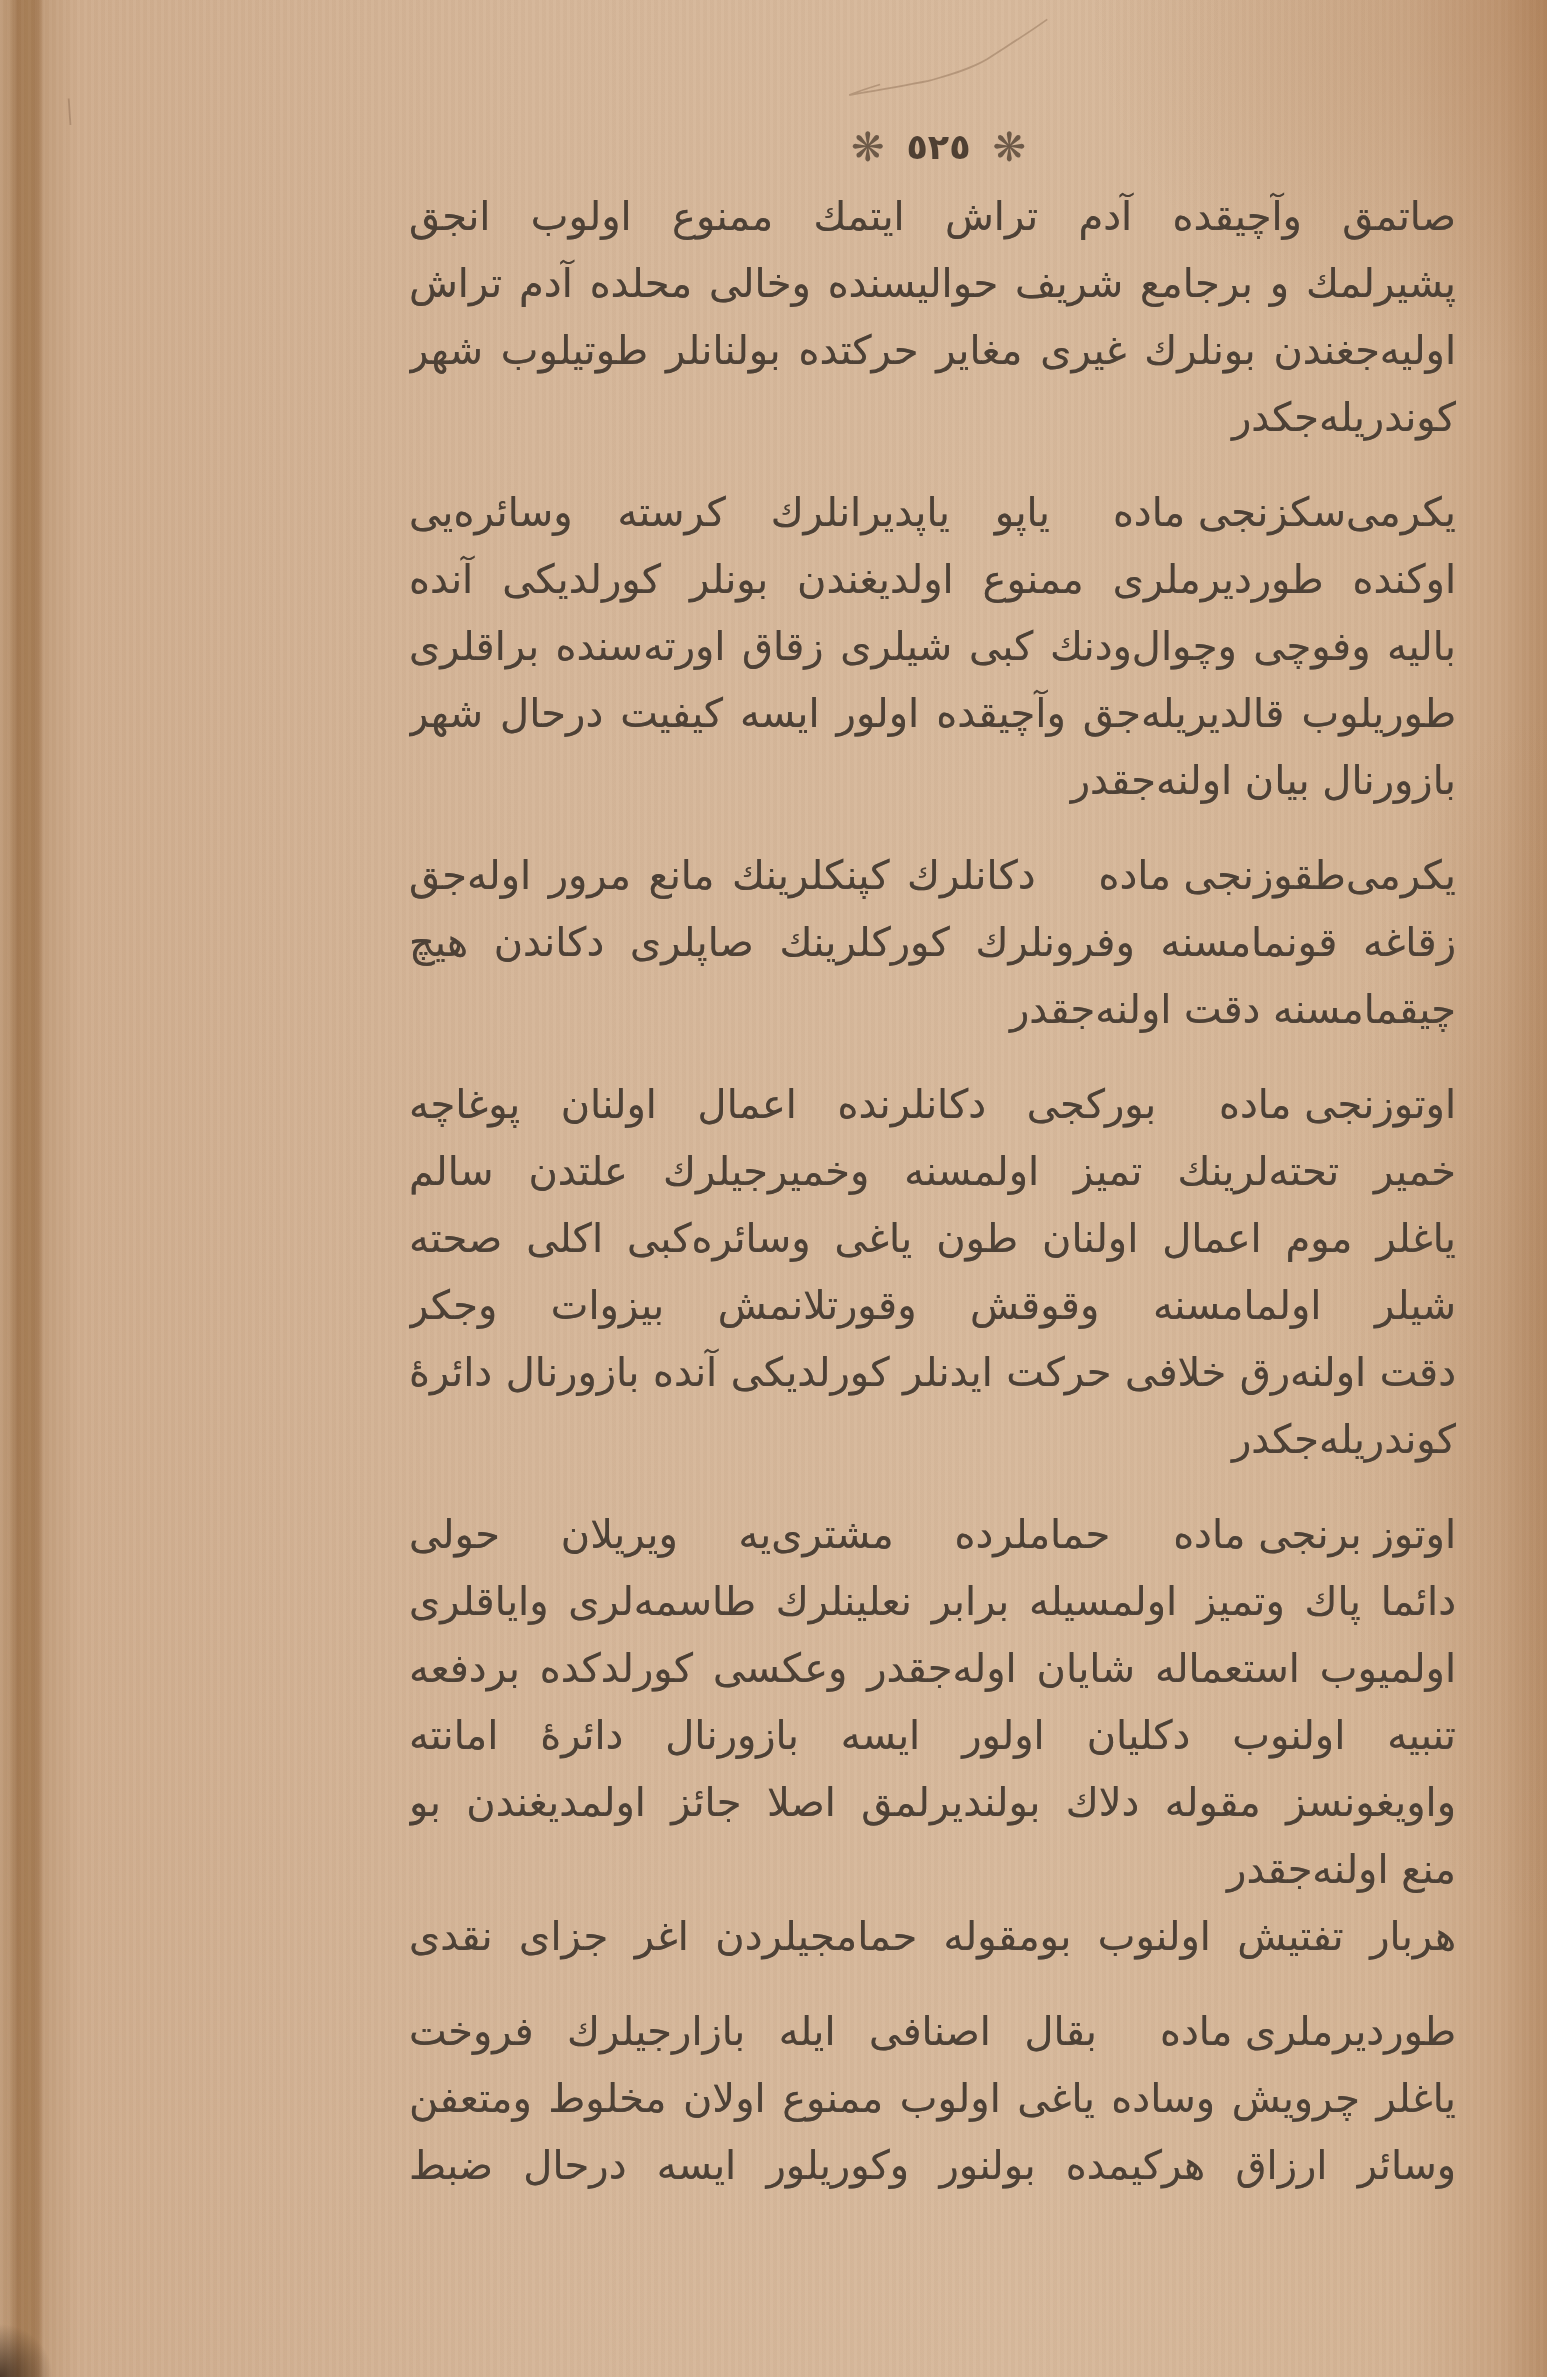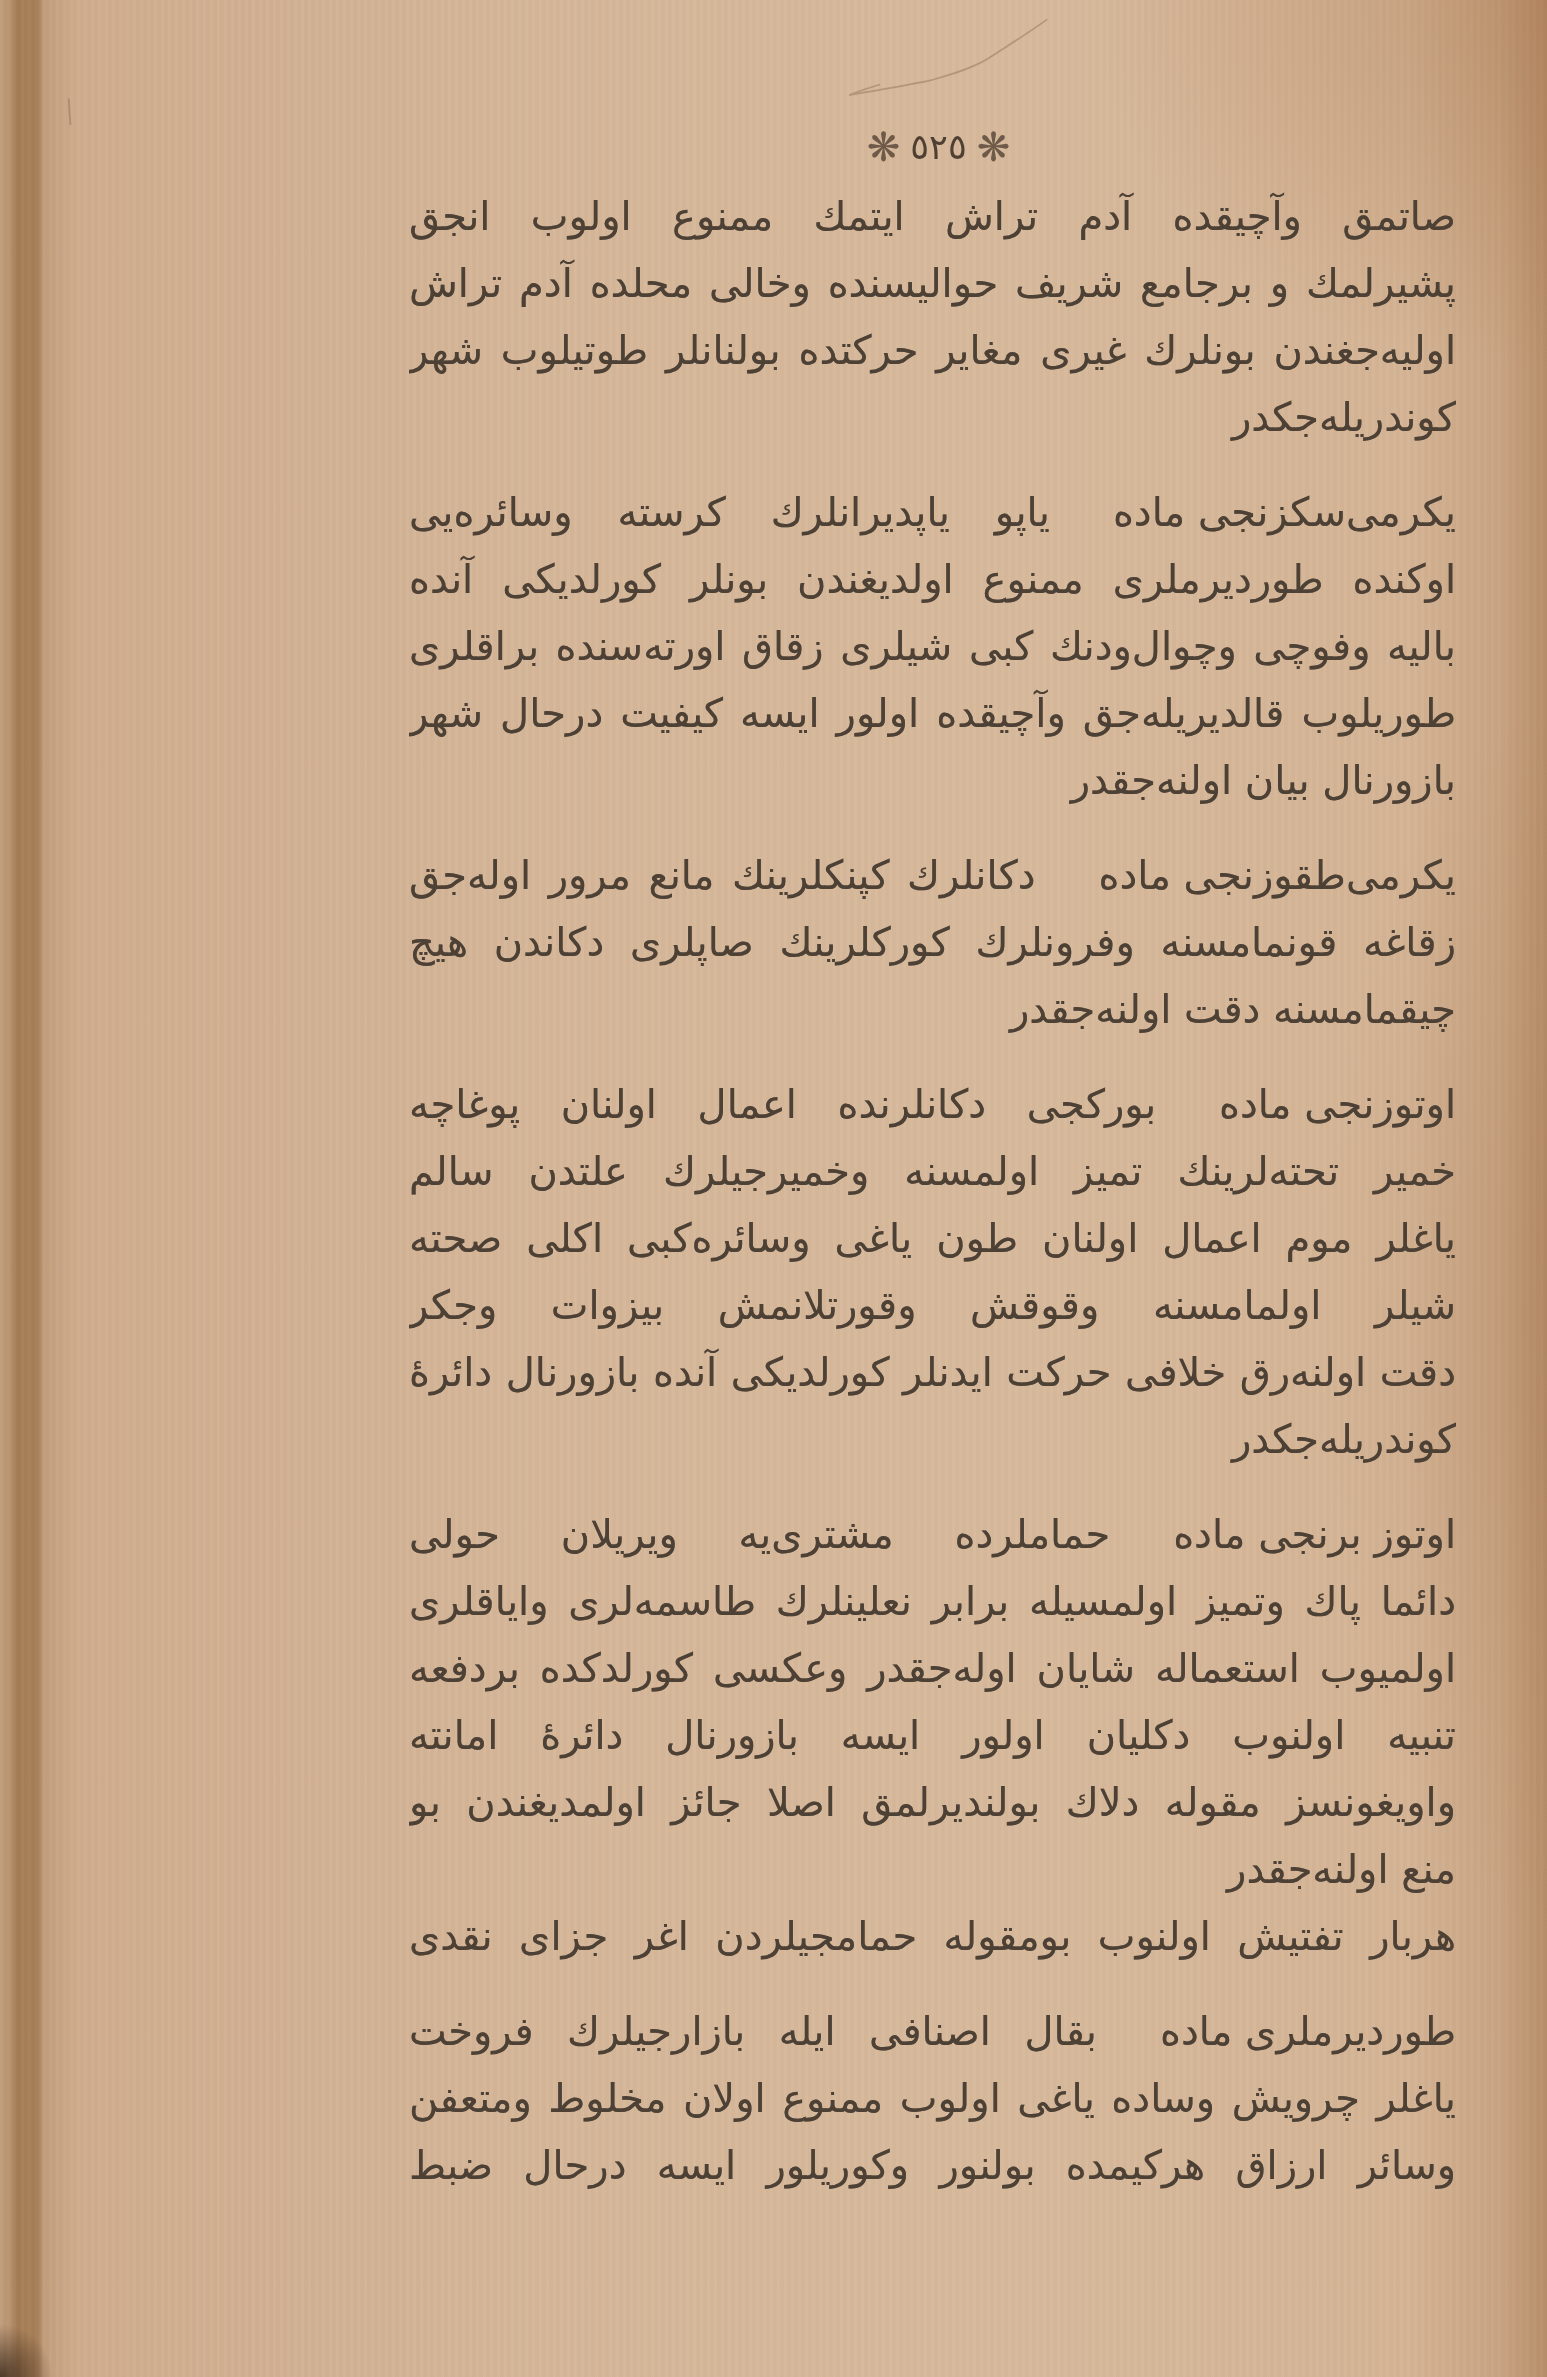--- a/index.html
+++ b/index.html
@@ -26,21 +26,21 @@
       top: 120px;
       width: 185px;
       height: 53px;
       direction: ltr;
       text-align: center;
       color: #4f4033;
       font-family: "DejaVu Sans", sans-serif;
       line-height: 53px;
       white-space: nowrap;
     }
-    .page-number .num { font-size: 35px; font-weight: normal; margin: 0 10px; vertical-align: middle; }
+    .page-number .num { font-size: 35px; font-weight: bold; margin: 0 22px; vertical-align: middle; }
     .page-number .orn { font-size: 40px; vertical-align: middle; color: #5c4a3a; opacity: 0.85; }
 
     .body {
       position: absolute;
       left: 409px;
       top: 183px;
       width: 1047px;
       direction: rtl;
       font-family: "DejaVu Sans", sans-serif;
       font-size: 40px;

